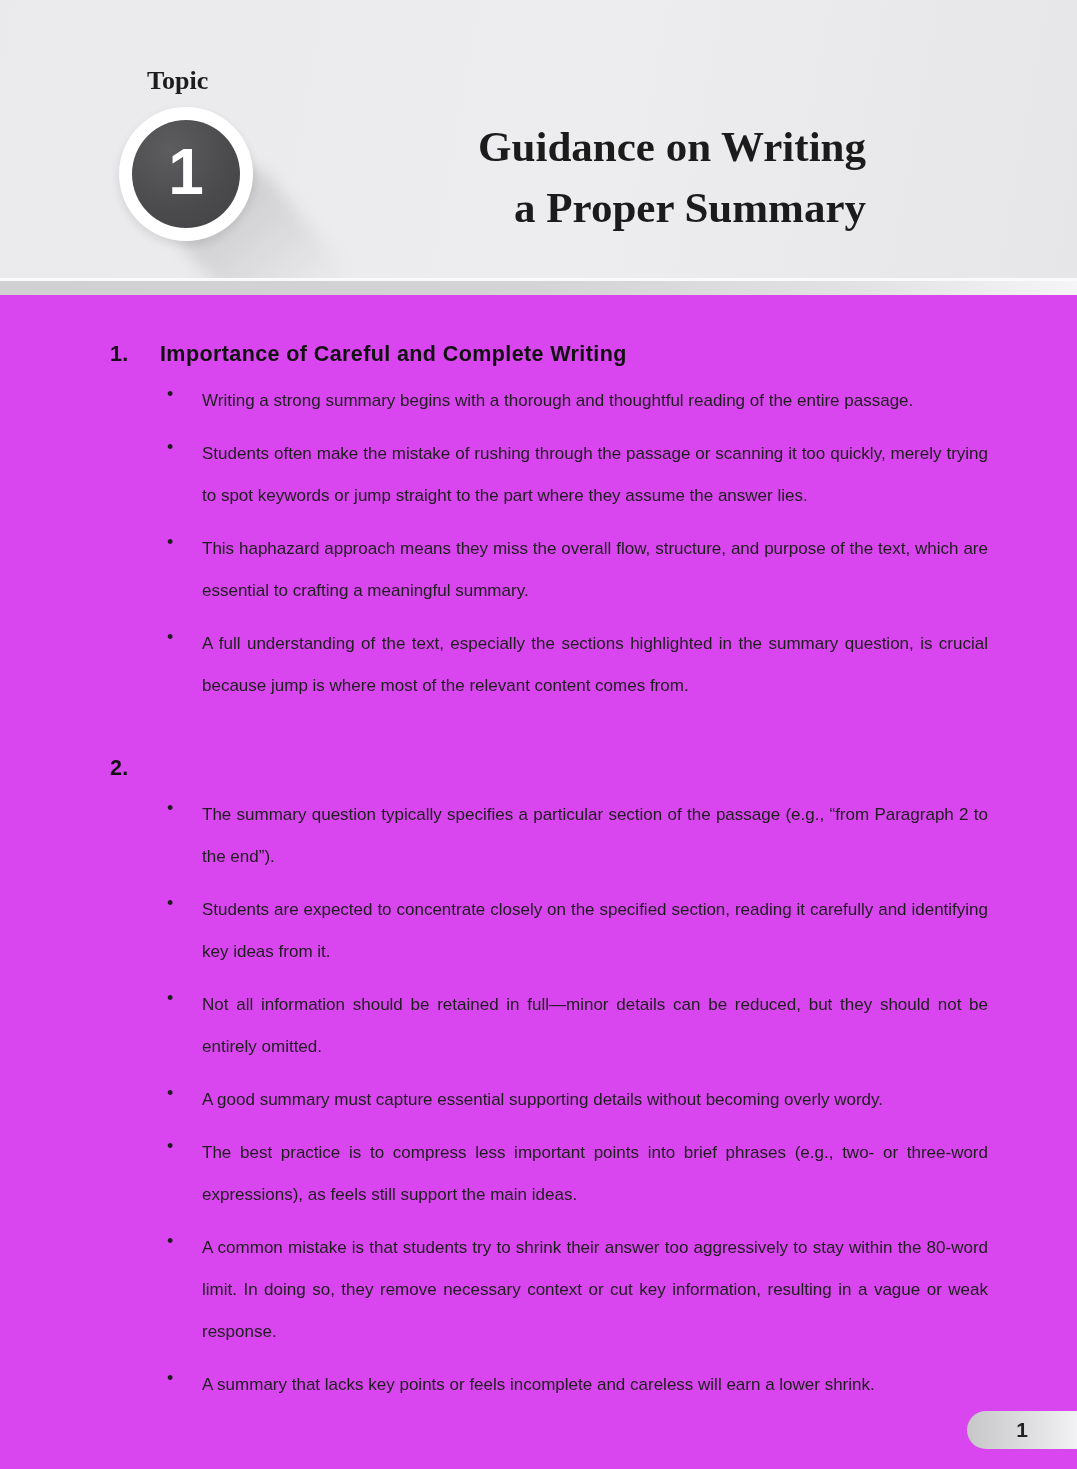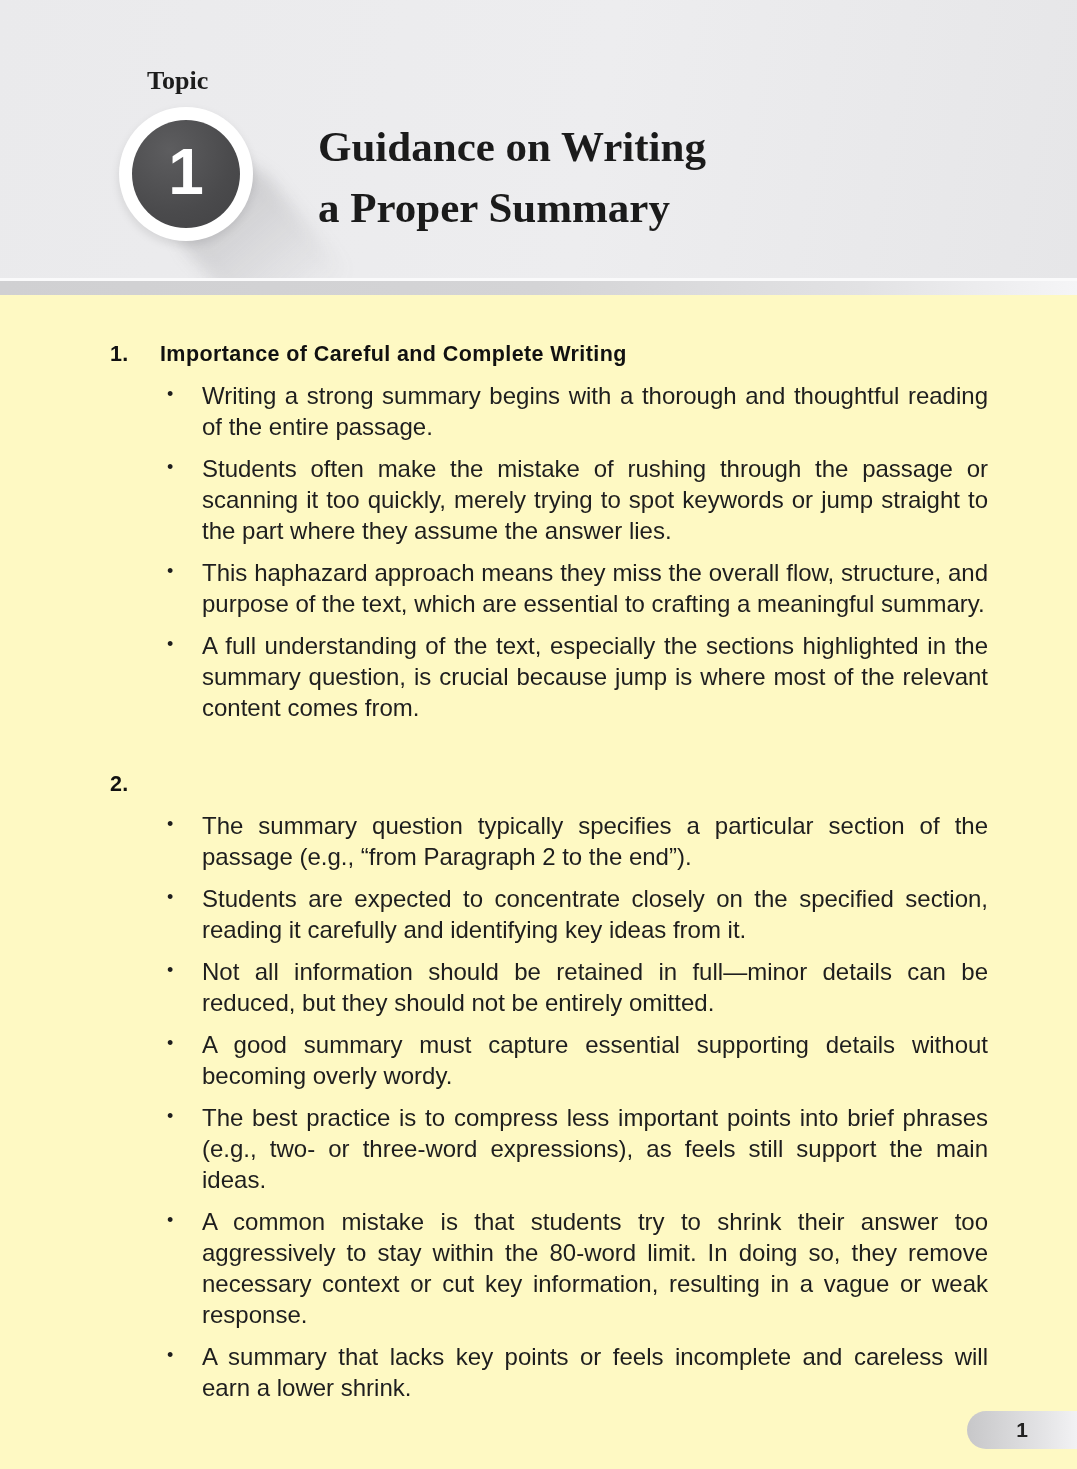--- a/index.html
+++ b/index.html
@@ -3,21 +3,21 @@
 <meta charset="utf-8">
 <style>
   * { margin: 0; padding: 0; box-sizing: border-box; }
   html, body { background: #ffffff; }
   body { font-family: "Liberation Sans", sans-serif; }
 
   .page {
     position: relative;
     width: 1077px;
     height: 1469px;
-    background: #fef9c3;
+    background: #d946ef;
     overflow: hidden;
   }
 
   
   .header {
     position: relative;
     width: 100%;
     height: 278px;
     background: linear-gradient(100deg, #eaeaec 0%, #ededef 55%, #e6e6e8 100%);
     overflow: hidden;
@@ -75,21 +75,21 @@
     font-size: 64px;
     line-height: 1;
     transform: translateY(-2px);
   }
 
   .title {
     position: absolute;
     left: 318px;
     top: 116px;
     width: 548px;
-    text-align: left;
+    text-align: right;
     font-family: "Liberation Serif", serif;
     font-weight: 700;
     font-size: 43px;
     line-height: 61px;
     color: #1b1b1b;
   }
   .title-line { display: block; }
 
   
   .divider {
@@ -126,22 +126,22 @@
     display: grid;
     grid-template-columns: 35px 1fr;
     align-items: start;
   }
   .bullets li + li { margin-top: 11px; }
   .marker {
     font-size: 18px;
     line-height: 29px;
   }
   .b-text {
-    font-size: 24px;
-    line-height: 31px;
+    font-size: 17px;
+    line-height: 42px;
     text-align: justify;
   }
 
   
   .page-pill {
     position: absolute;
     right: 0;
     top: 1411px;
     width: 110px;
     height: 38px;

